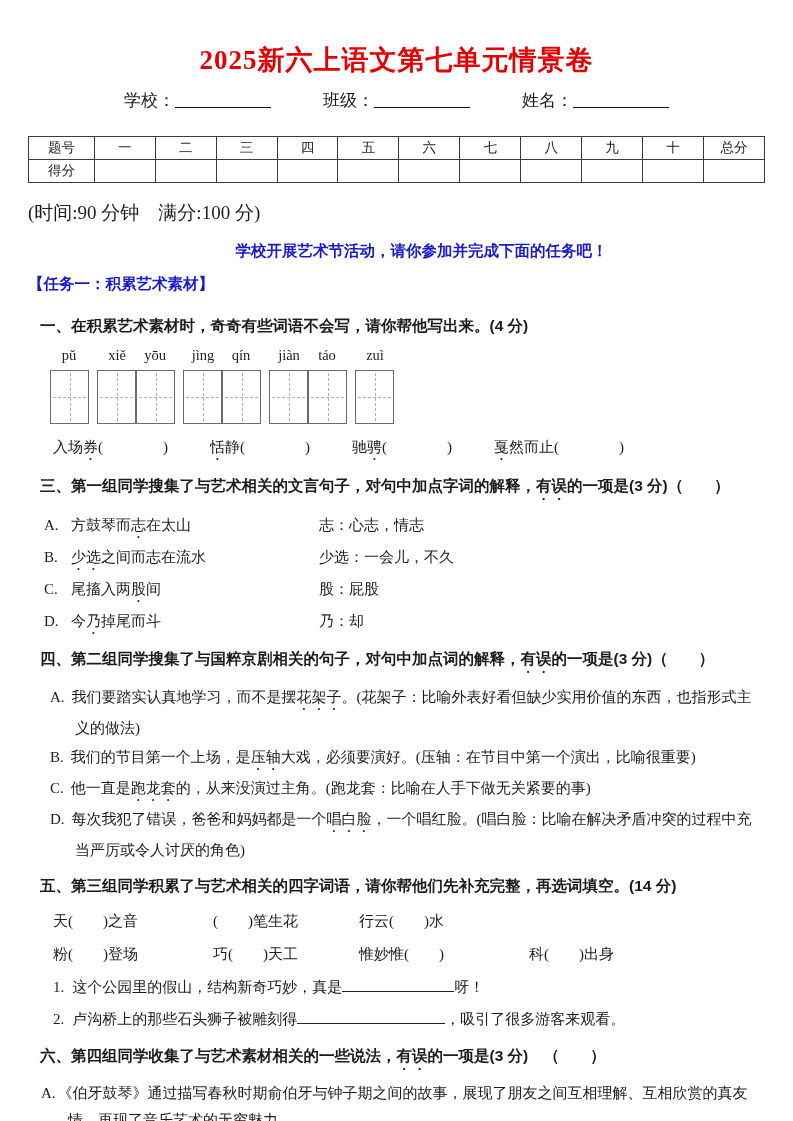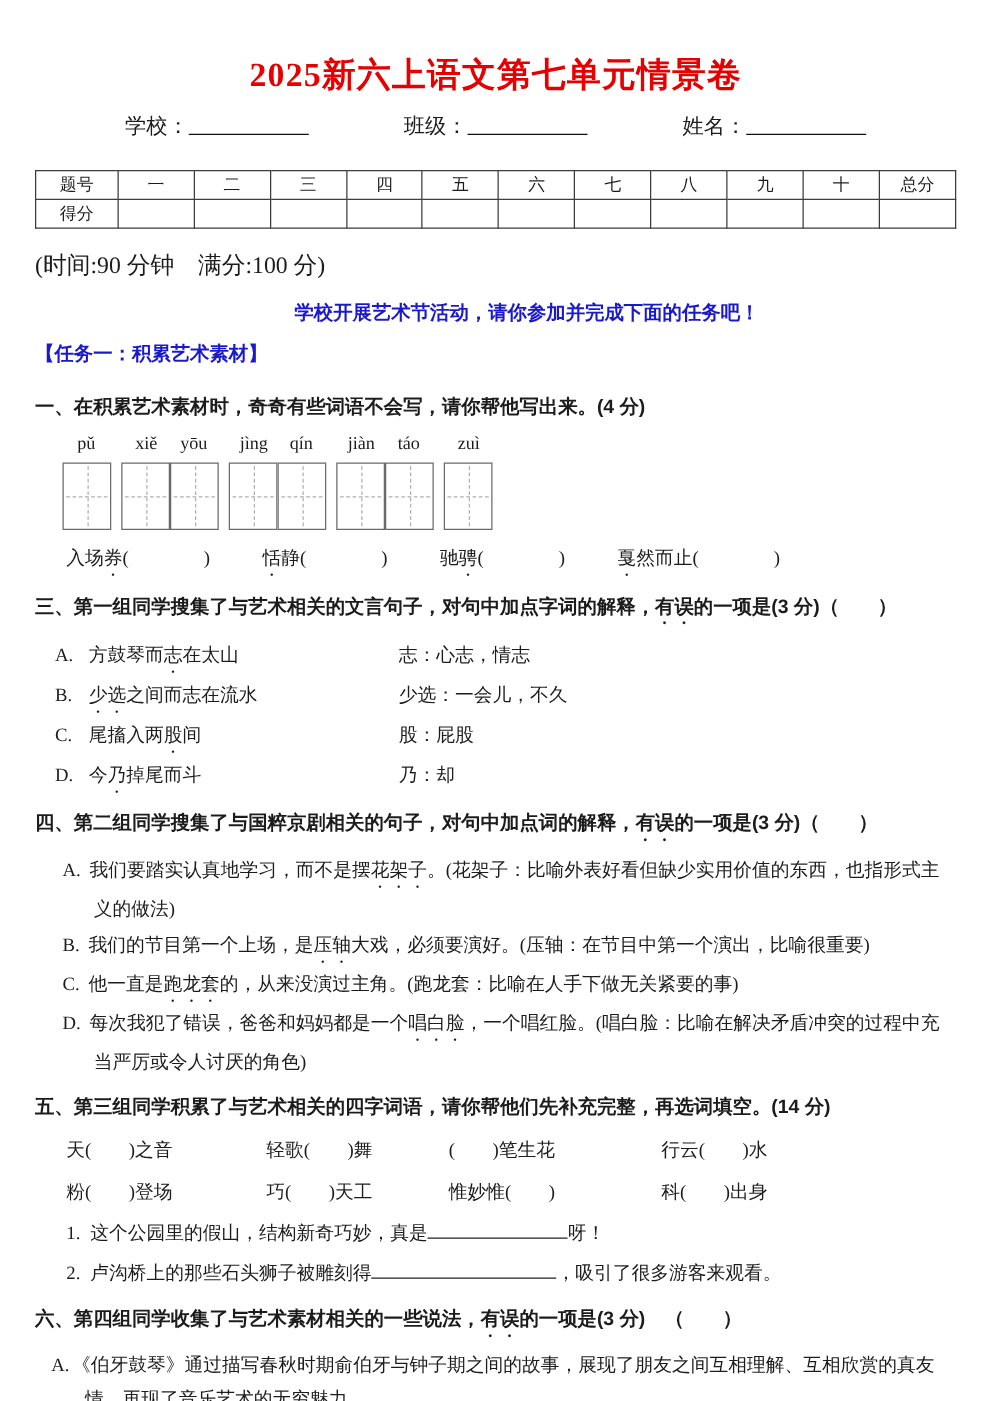--- a/index.html
+++ b/index.html
@@ -8,33 +8,33 @@
     font-family:"Liberation Serif","DejaVu Serif",serif;
     color:#1c1c1c;font-size:15px;line-height:1.5;
   }
   .page{padding:0 28px;}
   .hd{font-family:"Liberation Sans","DejaVu Sans",sans-serif;font-weight:bold;}
   .title{
     margin:44px 0 12px;text-align:center;
     font-size:27px;font-weight:bold;color:var(--title-color,#e60000);
     letter-spacing:1px;line-height:1.2;
   }
-  .fields{display:flex;justify-content:center;gap:76px;margin-bottom:22px;font-size:17px;}
+  .fields{display:flex;justify-content:center;gap:52px;margin-bottom:22px;font-size:17px;}
   .field{white-space:nowrap;}
   .field .uline{display:inline-block;width:96px;border-bottom:1.6px solid #111;height:1em;vertical-align:-2px;}
   table.score{width:100%;border-collapse:collapse;margin:0 0 16px;table-layout:fixed;}
   table.score td{
     border:1px solid #3c3c3c;text-align:center;height:22px;
     font-size:13.5px;padding:0 0;
   }
   table.score td.first{width:8.8%;}
   .info{text-align:left;font-size:19px;margin:0 0 12px;}
   .intro{color:var(--accent-blue,#1a1acc);padding-left:50px;font-size:15.5px;margin:0 0 9px;text-align:center;}
   .banner{color:var(--accent-blue,#1a1acc);text-align:left;font-size:15.5px;margin:0 0 19px;}
-  .qhead{font-size:15.5px;margin:9px 0 7px;line-height:1.55;}
+  .qhead{font-size:15.5px;margin:9px 12px 7px;line-height:1.55;}
   .dot{
     -webkit-text-emphasis:filled dot;
     -webkit-text-emphasis-position:under;
     text-emphasis:filled dot;
     text-emphasis-position:under right;
   }
   
   .pinyin-area{padding-left:22px;display:flex;margin:4px 0 12px;}
   .pgroup{width:86px;flex:0 0 auto;}
   .prow{display:flex;gap:10px;justify-content:center;font-size:14.5px;margin-bottom:3px;}
@@ -189,21 +189,20 @@
 
   <div class="qhead hd"><span>四、第二组同学搜集了与国粹京剧相关的句子，对句中加点词的解释，</span><span class="dot">有误</span><span>的一项是(3 分)（　　）</span></div>
   <p class="q4opt"><span class="lbl">A.</span><span>我们要踏实认真地学习，而不是摆</span><span class="dot">花架子</span><span>。(花架子：比喻外表好看但缺少实用价值的东西，也指形式主义的做法)</span></p>
   <p class="q4opt"><span class="lbl">B.</span><span>我们的节目第一个上场，是</span><span class="dot">压轴</span><span>大戏，必须要演好。(压轴：在节目中第一个演出，比喻很重要)</span></p>
   <p class="q4opt"><span class="lbl">C.</span><span>他一直是</span><span class="dot">跑龙套</span><span>的，从来没演过主角。(跑龙套：比喻在人手下做无关紧要的事)</span></p>
   <p class="q4opt"><span class="lbl">D.</span><span>每次我犯了错误，爸爸和妈妈都是一个</span><span class="dot">唱白脸</span><span>，一个唱红脸。(唱白脸：比喻在解决矛盾冲突的过程中充当严厉或令人讨厌的角色)</span></p>
 
   <div class="qhead hd">五、第三组同学积累了与艺术相关的四字词语，请你帮他们先补充完整，再选词填空。(14 分)</div>
   <div class="wordrow">
     <span>天(　　)之音</span>
-    <span>轻歌(　　)舞</span>
     <span>(　　)笔生花</span>
     <span>行云(　　)水</span>
   </div>
   <div class="wordrow">
     <span>粉(　　)登场</span>
     <span>巧(　　)天工</span>
     <span>惟妙惟(　　)</span>
     <span>科(　　)出身</span>
   </div>
   <div class="fillitem">

